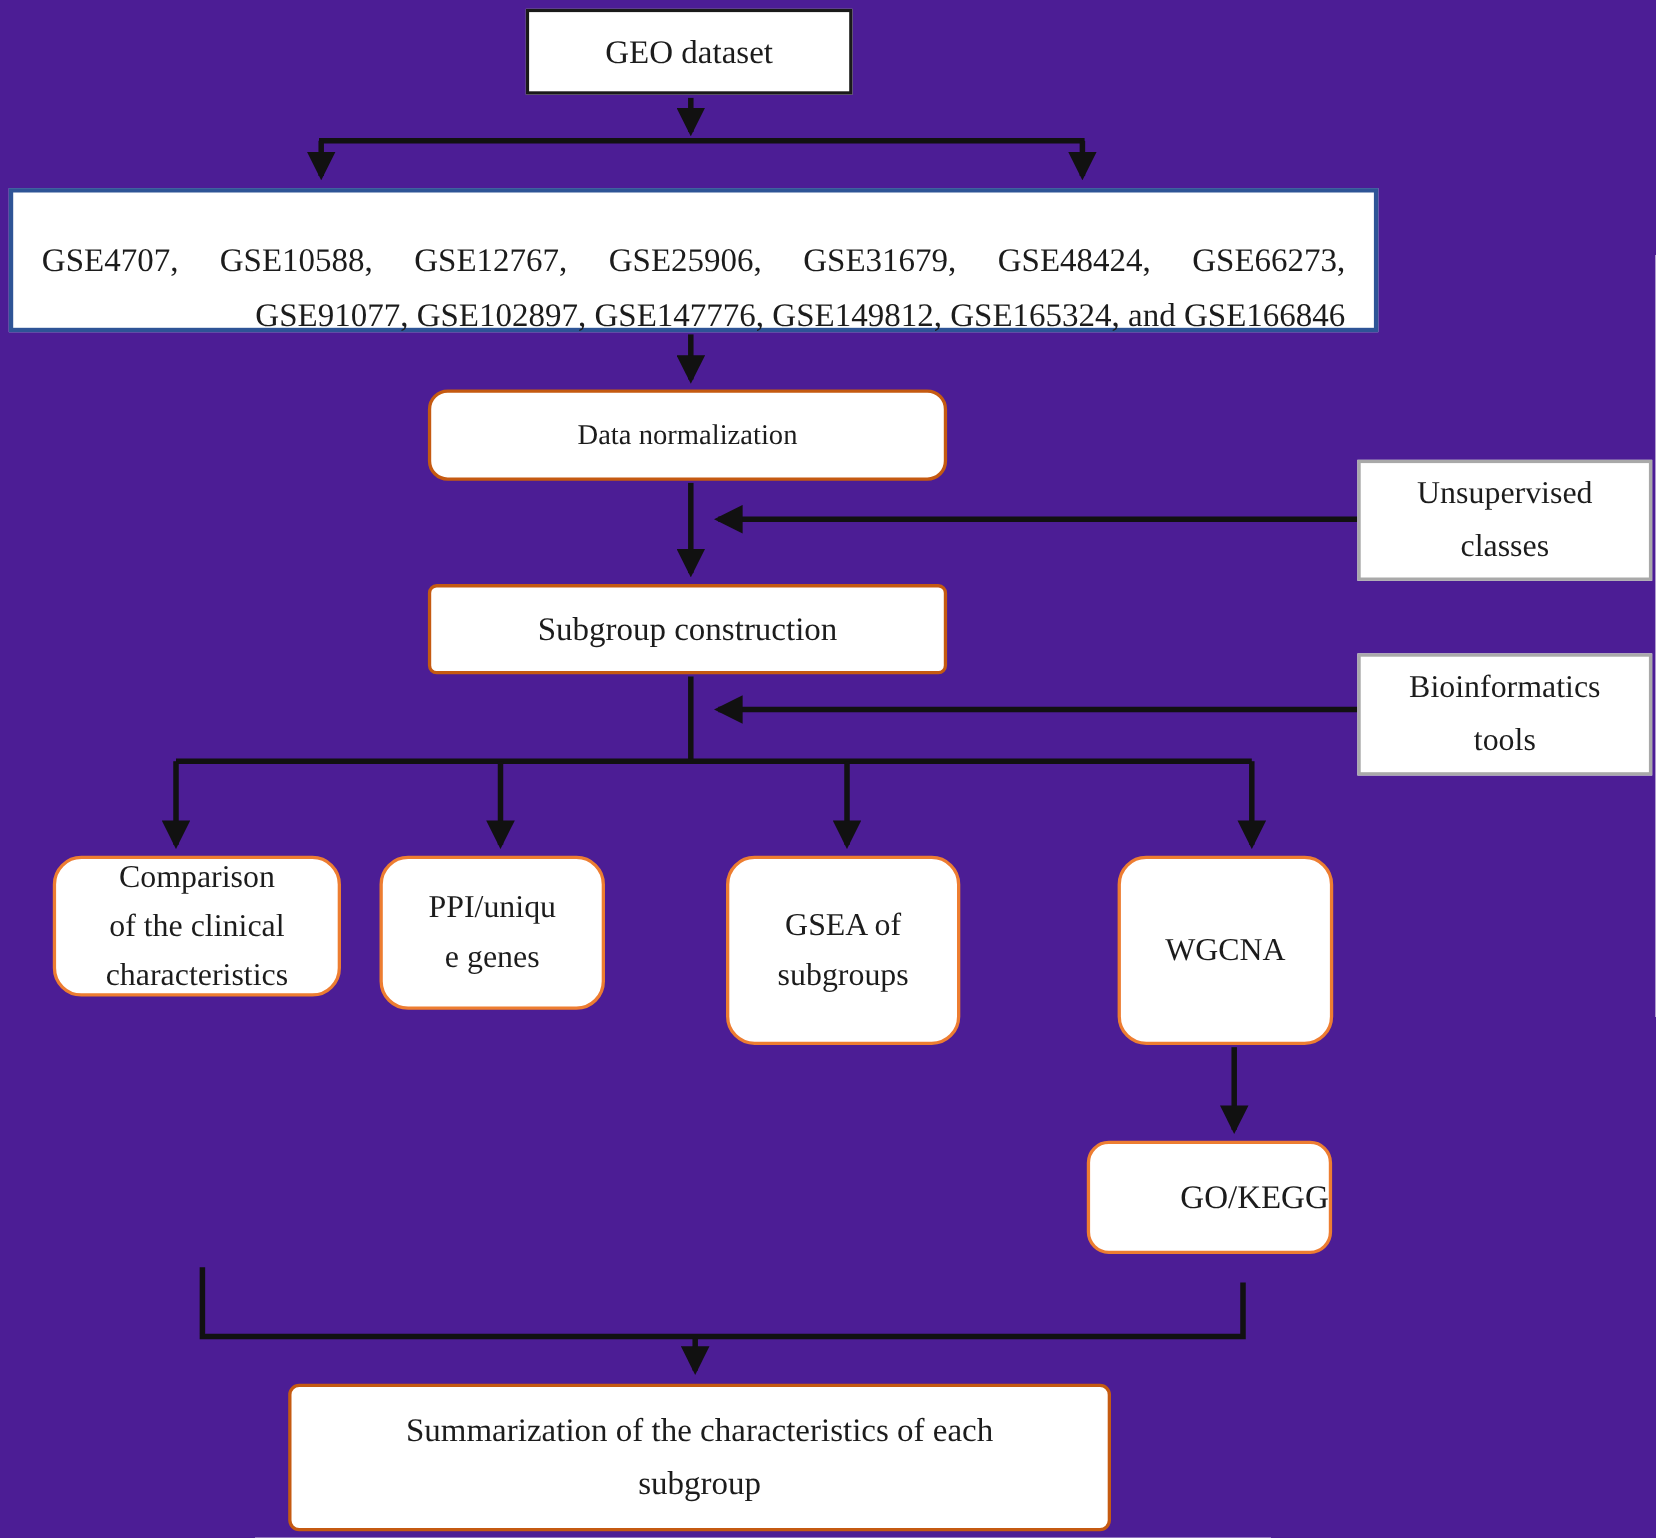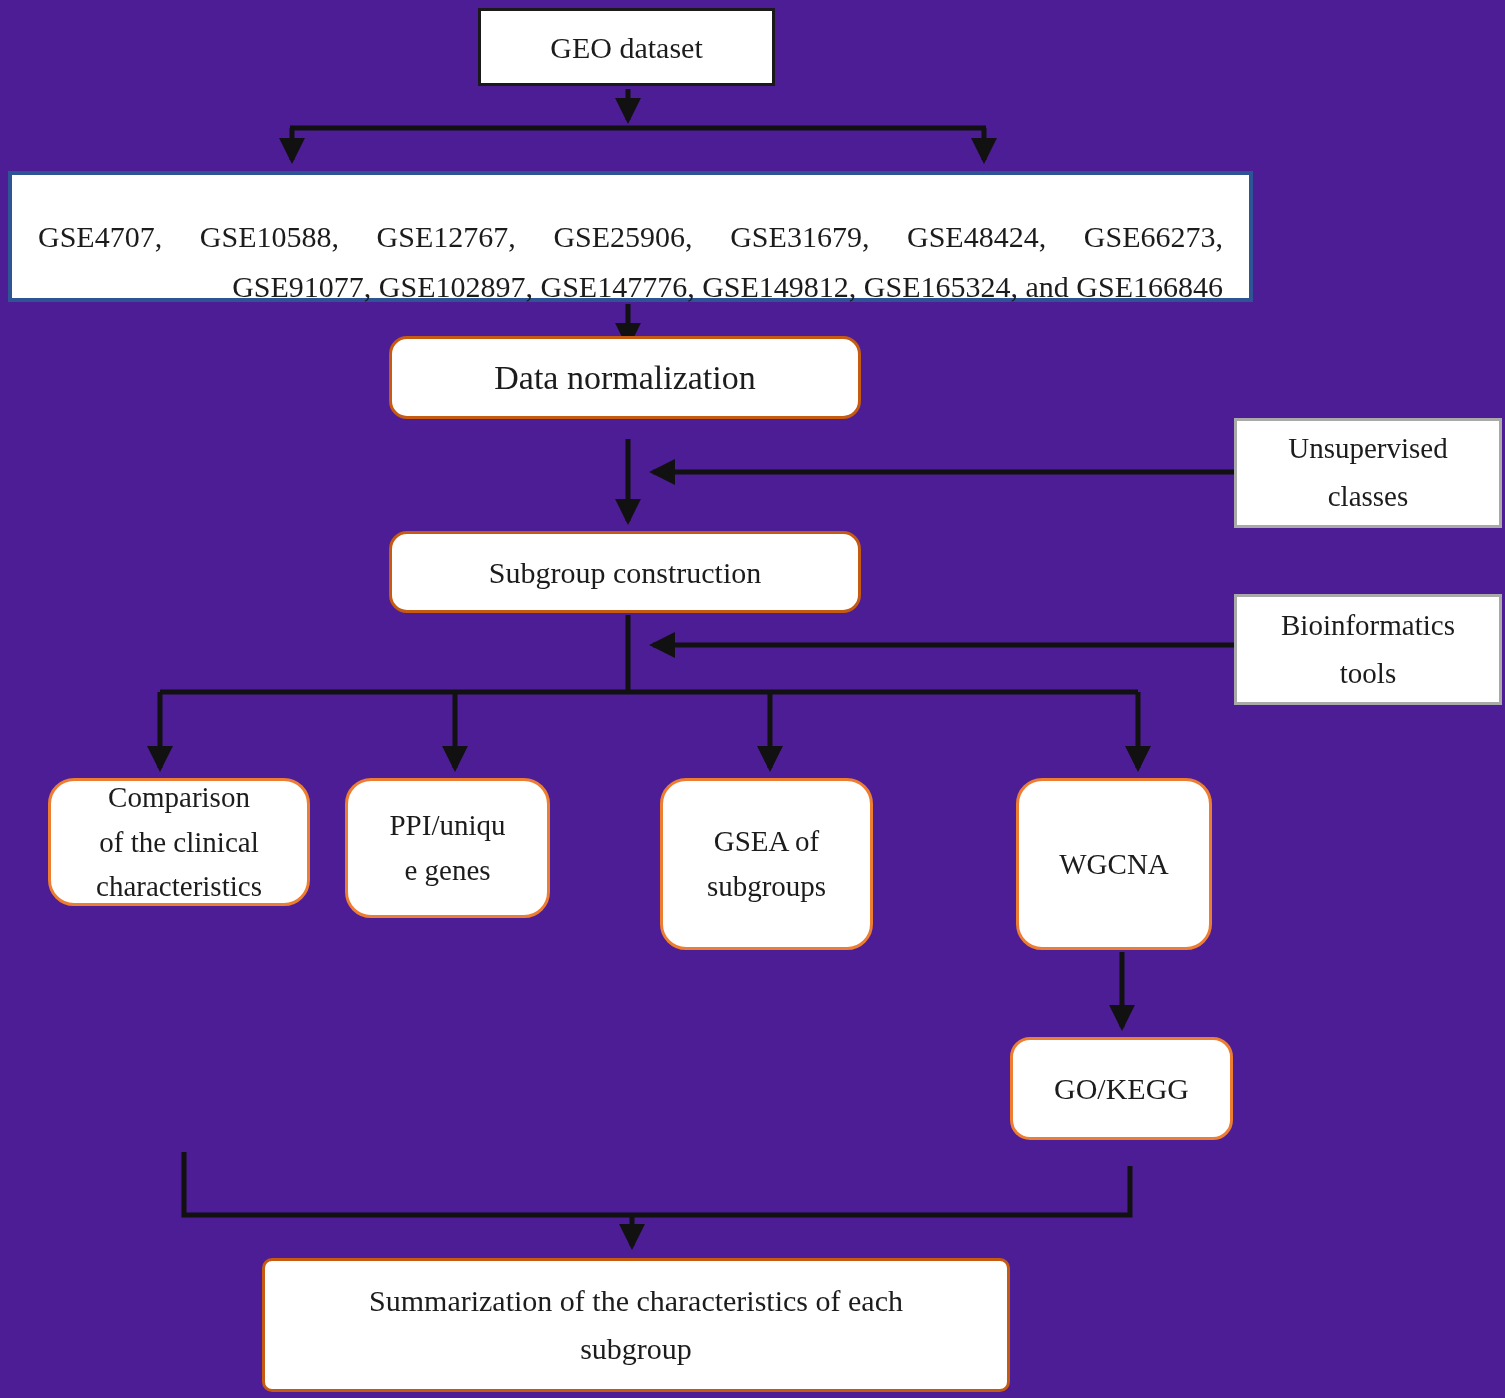--- a/index.html
+++ b/index.html
@@ -60,58 +60,59 @@
     display: block;
     text-align: left;
     padding: 21px 26px 0 26px;
     font-size: 30px;
     line-height: 1.66;
   }
   #box-datasets .ds-line-1 { text-align: justify; text-align-last: justify; margin-top: 16px; }
   #box-datasets .ds-line-2 { text-align: right; }
 
   #box-norm {
-    left: 389px; top: 336px; width: 472px; height: 83px;
+    left: 389px; top: 354px; width: 472px; height: 83px;
     border: 3px solid var(--process-border-dark);
     border-radius: 18px;
-    font-size: 34px;
+    font-size: 26px;
   }
   #box-unsup {
     left: 1234px; top: 418px; width: 268px; height: 110px;
     border: 3px solid var(--annotation-border);
     font-size: 29px;
     line-height: 1.65;
   }
   #box-subgroup {
     left: 389px; top: 531px; width: 472px; height: 82px;
     border: 3px solid var(--process-border-dark);
-    border-radius: 18px;
+    border-radius: 8px;
     font-size: 30px;
   }
   #box-bioinf {
     left: 1234px; top: 594px; width: 268px; height: 111px;
     border: 3px solid var(--annotation-border);
     font-size: 29px;
     line-height: 1.65;
   }
   .branch-box {
     border: 3px solid var(--process-border-light);
     border-radius: 26px;
     font-size: 29px;
     line-height: 1.55;
   }
   #box-comparison { left: 48px;   top: 778px; width: 262px; height: 128px; }
   #box-ppi        { left: 345px;  top: 778px; width: 205px; height: 140px; }
   #box-gsea       { left: 660px;  top: 778px; width: 213px; height: 172px; }
   #box-wgcna      { left: 1016px; top: 778px; width: 196px; height: 172px; }
   #box-gokegg {
-    left: 1010px; top: 1037px; width: 223px; height: 103px;
+    left: 988px; top: 1037px; width: 223px; height: 103px;
     border: 3px solid var(--process-border-light);
     border-radius: 20px;
     font-size: 30px;
+    align-items: flex-end;
   }
   #box-summary {
     left: 262px; top: 1258px; width: 748px; height: 134px;
     border: 3px solid var(--process-border-dark);
     border-radius: 10px;
     font-size: 30px;
     line-height: 1.6;
   }
 </style>
 </head>

